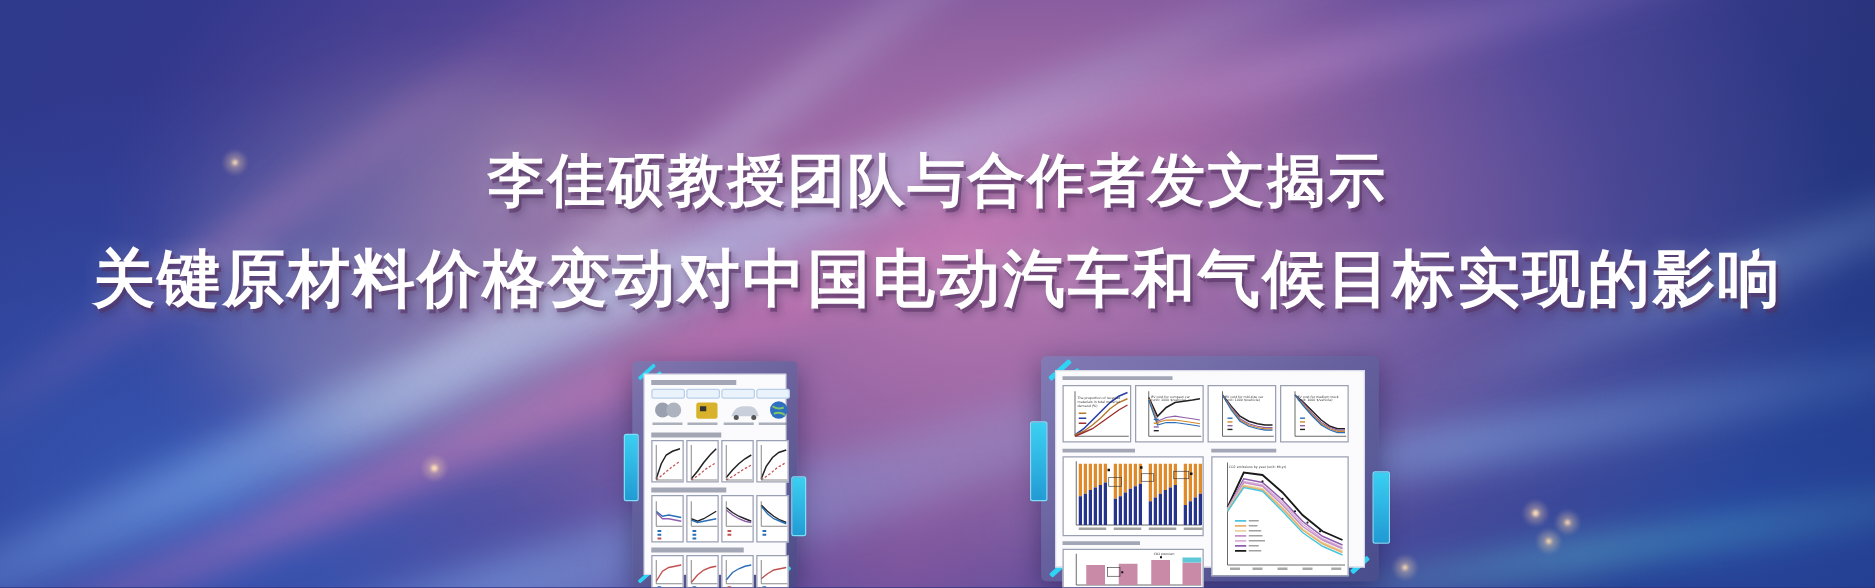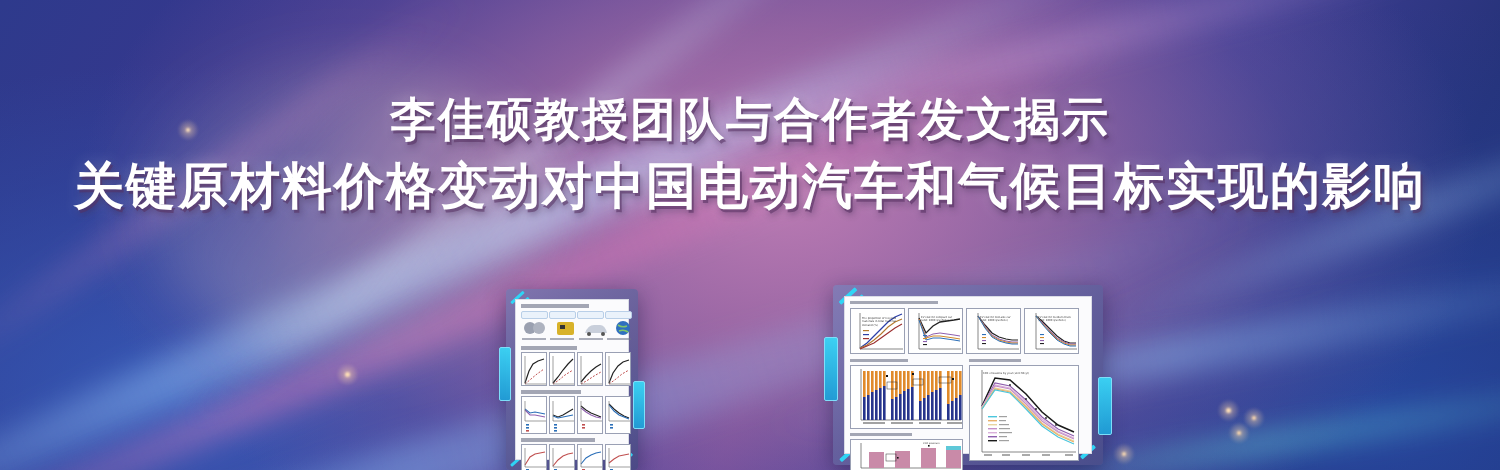--- a/index.html
+++ b/index.html
@@ -56,23 +56,24 @@
 
   
   .title-wrap{position:absolute;left:0;right:0;top:92px;text-align:center;z-index:6;}
   .tline{
     color:#ffffff;font-family:"Liberation Serif", serif;font-weight:bold;
     letter-spacing:2px;white-space:nowrap;
     text-shadow:
       2px 3px 0 rgba(86,48,96,.55),
       3px 5px 7px rgba(50,30,70,.45),
       0 0 16px rgba(255,255,255,.25);
+    margin-top: 25px;
   }
   .tline1{font-size:46px;line-height:56px;}
-  .tline2{font-size:50px;line-height:60px;margin-top:8px;}
+  .tline2{font-size:50px;line-height:60px;margin-top:20px;}
 
   
   .panel{position:absolute;z-index:5;}
   .bezel{
     position:absolute;inset:0;
     background:linear-gradient(145deg, rgba(122,118,175,.88) 0%, rgba(96,94,152,.86) 45%, rgba(70,72,130,.85) 100%);
     border-radius:4px;
     box-shadow:0 6px 22px rgba(20,18,60,.45);
   }
   .corner{position:absolute;background:#2fd4f5;border-radius:1px;}

